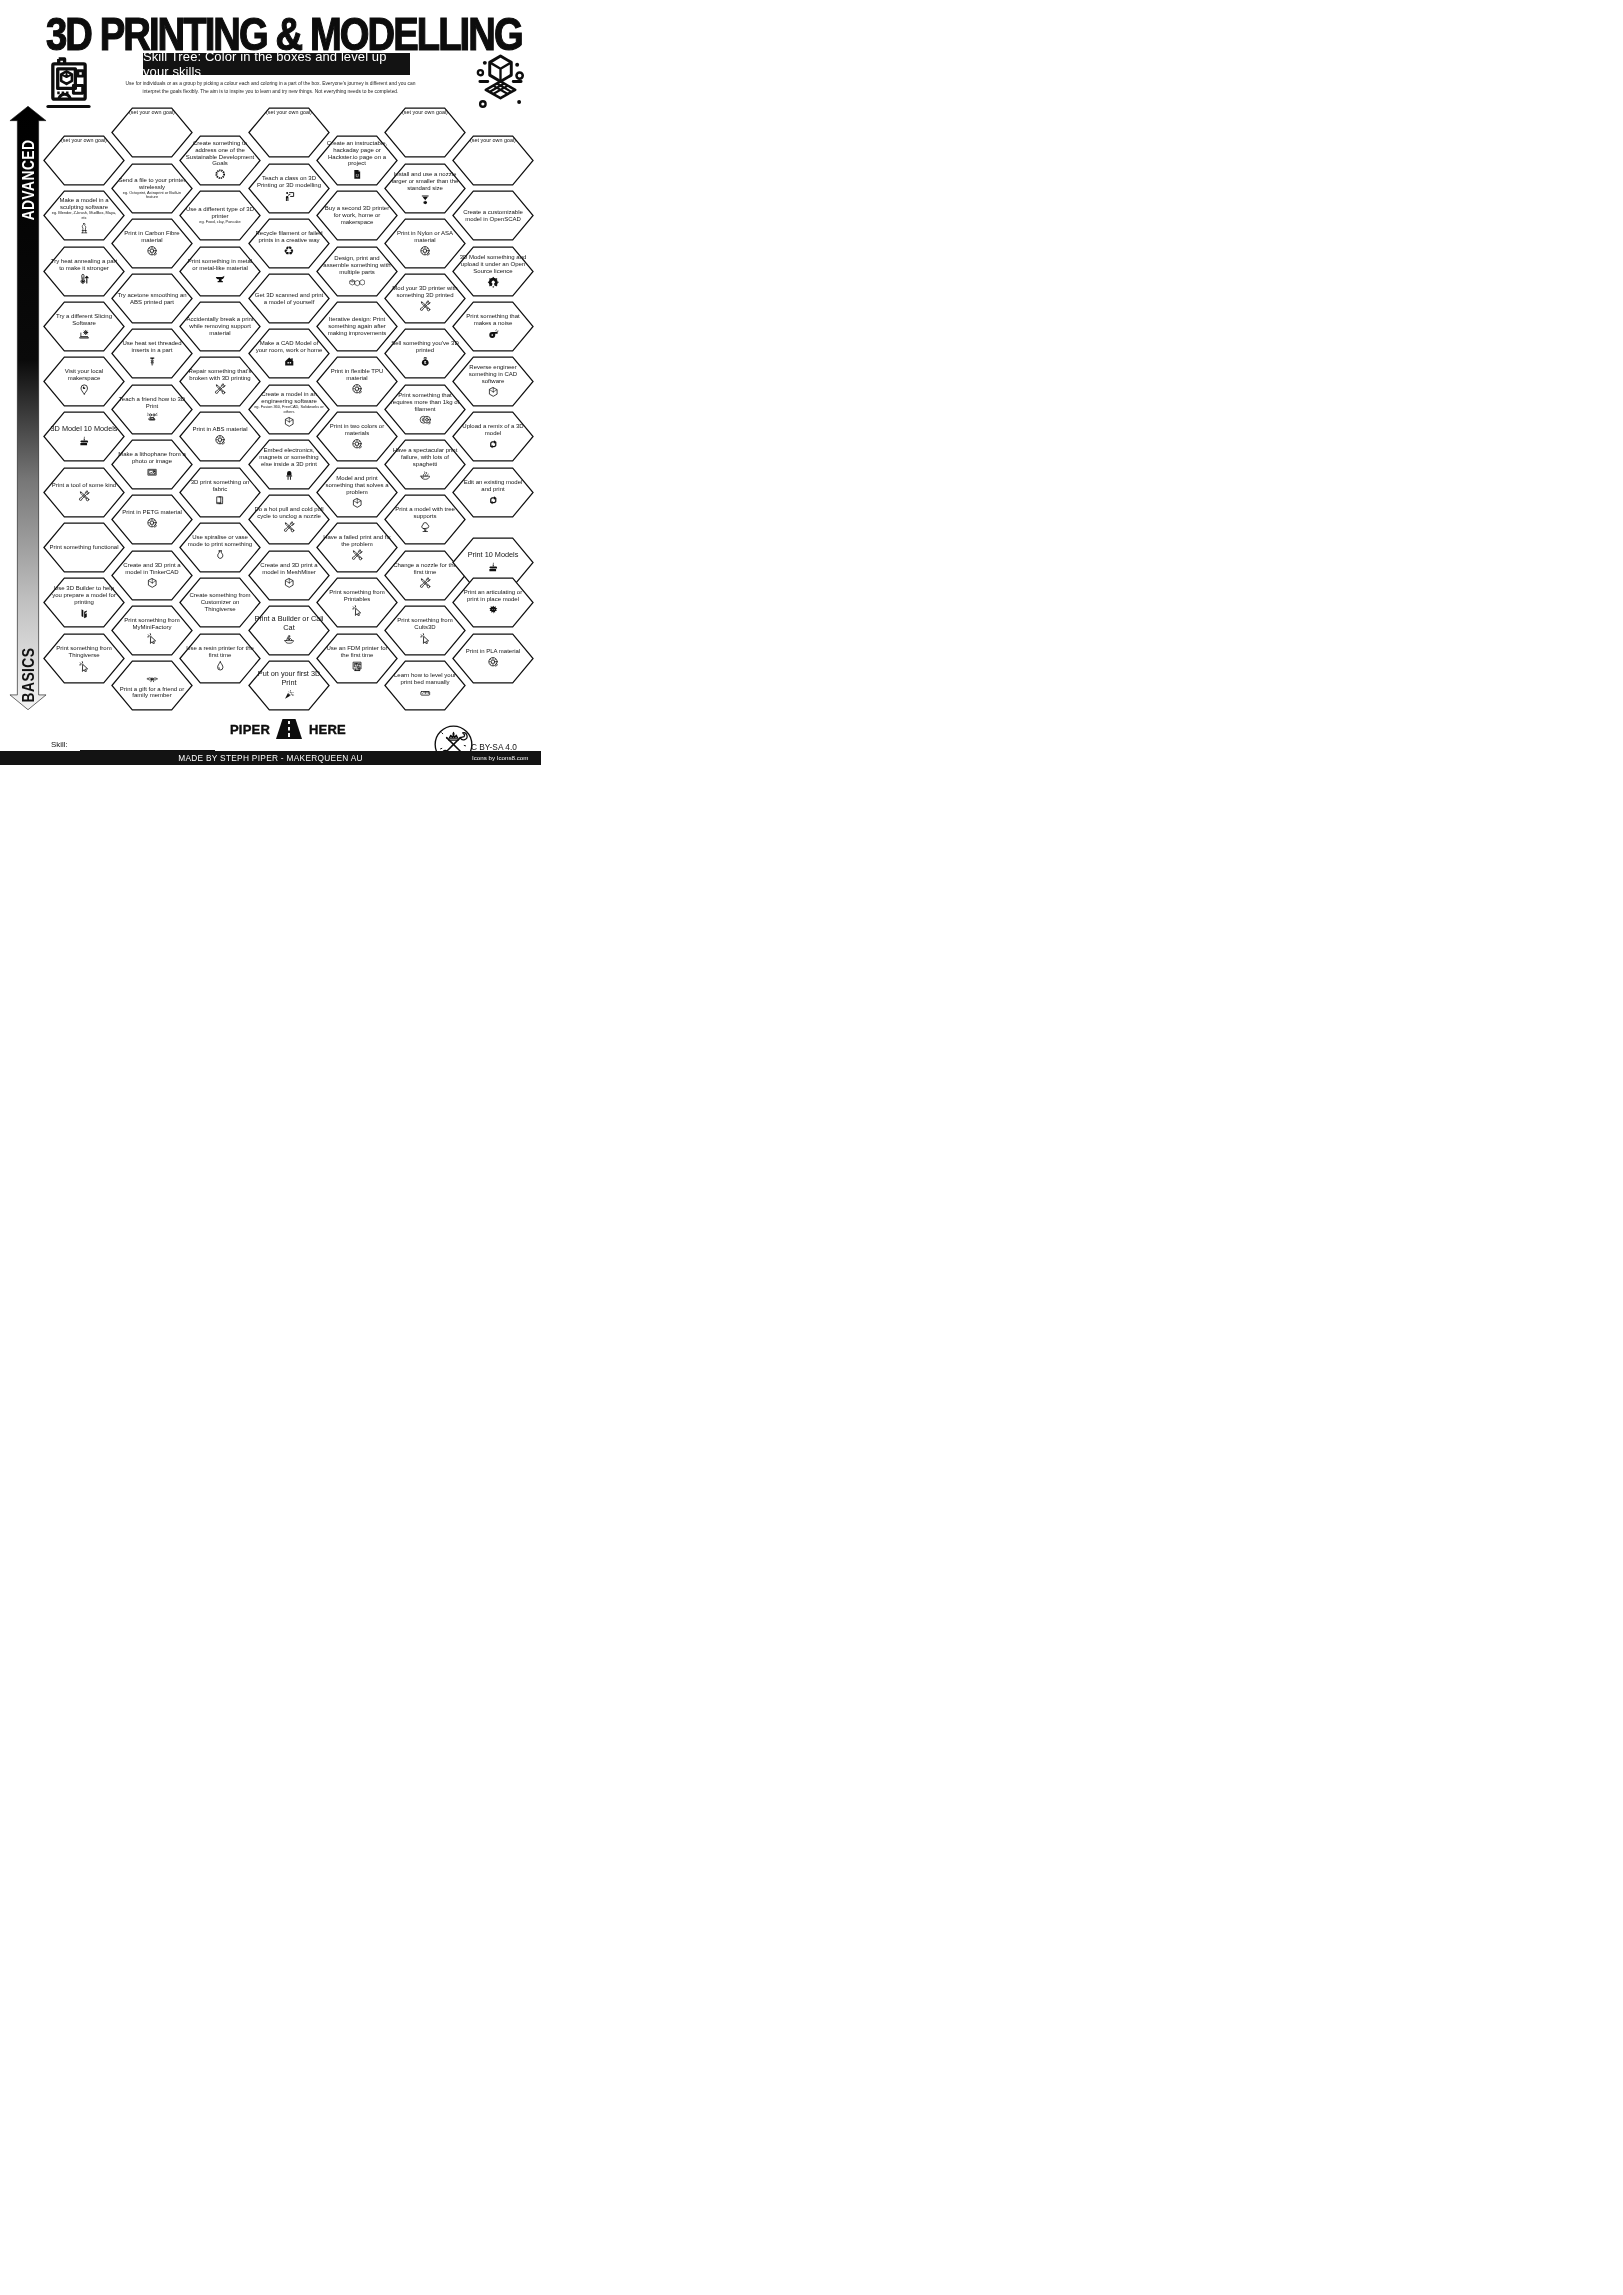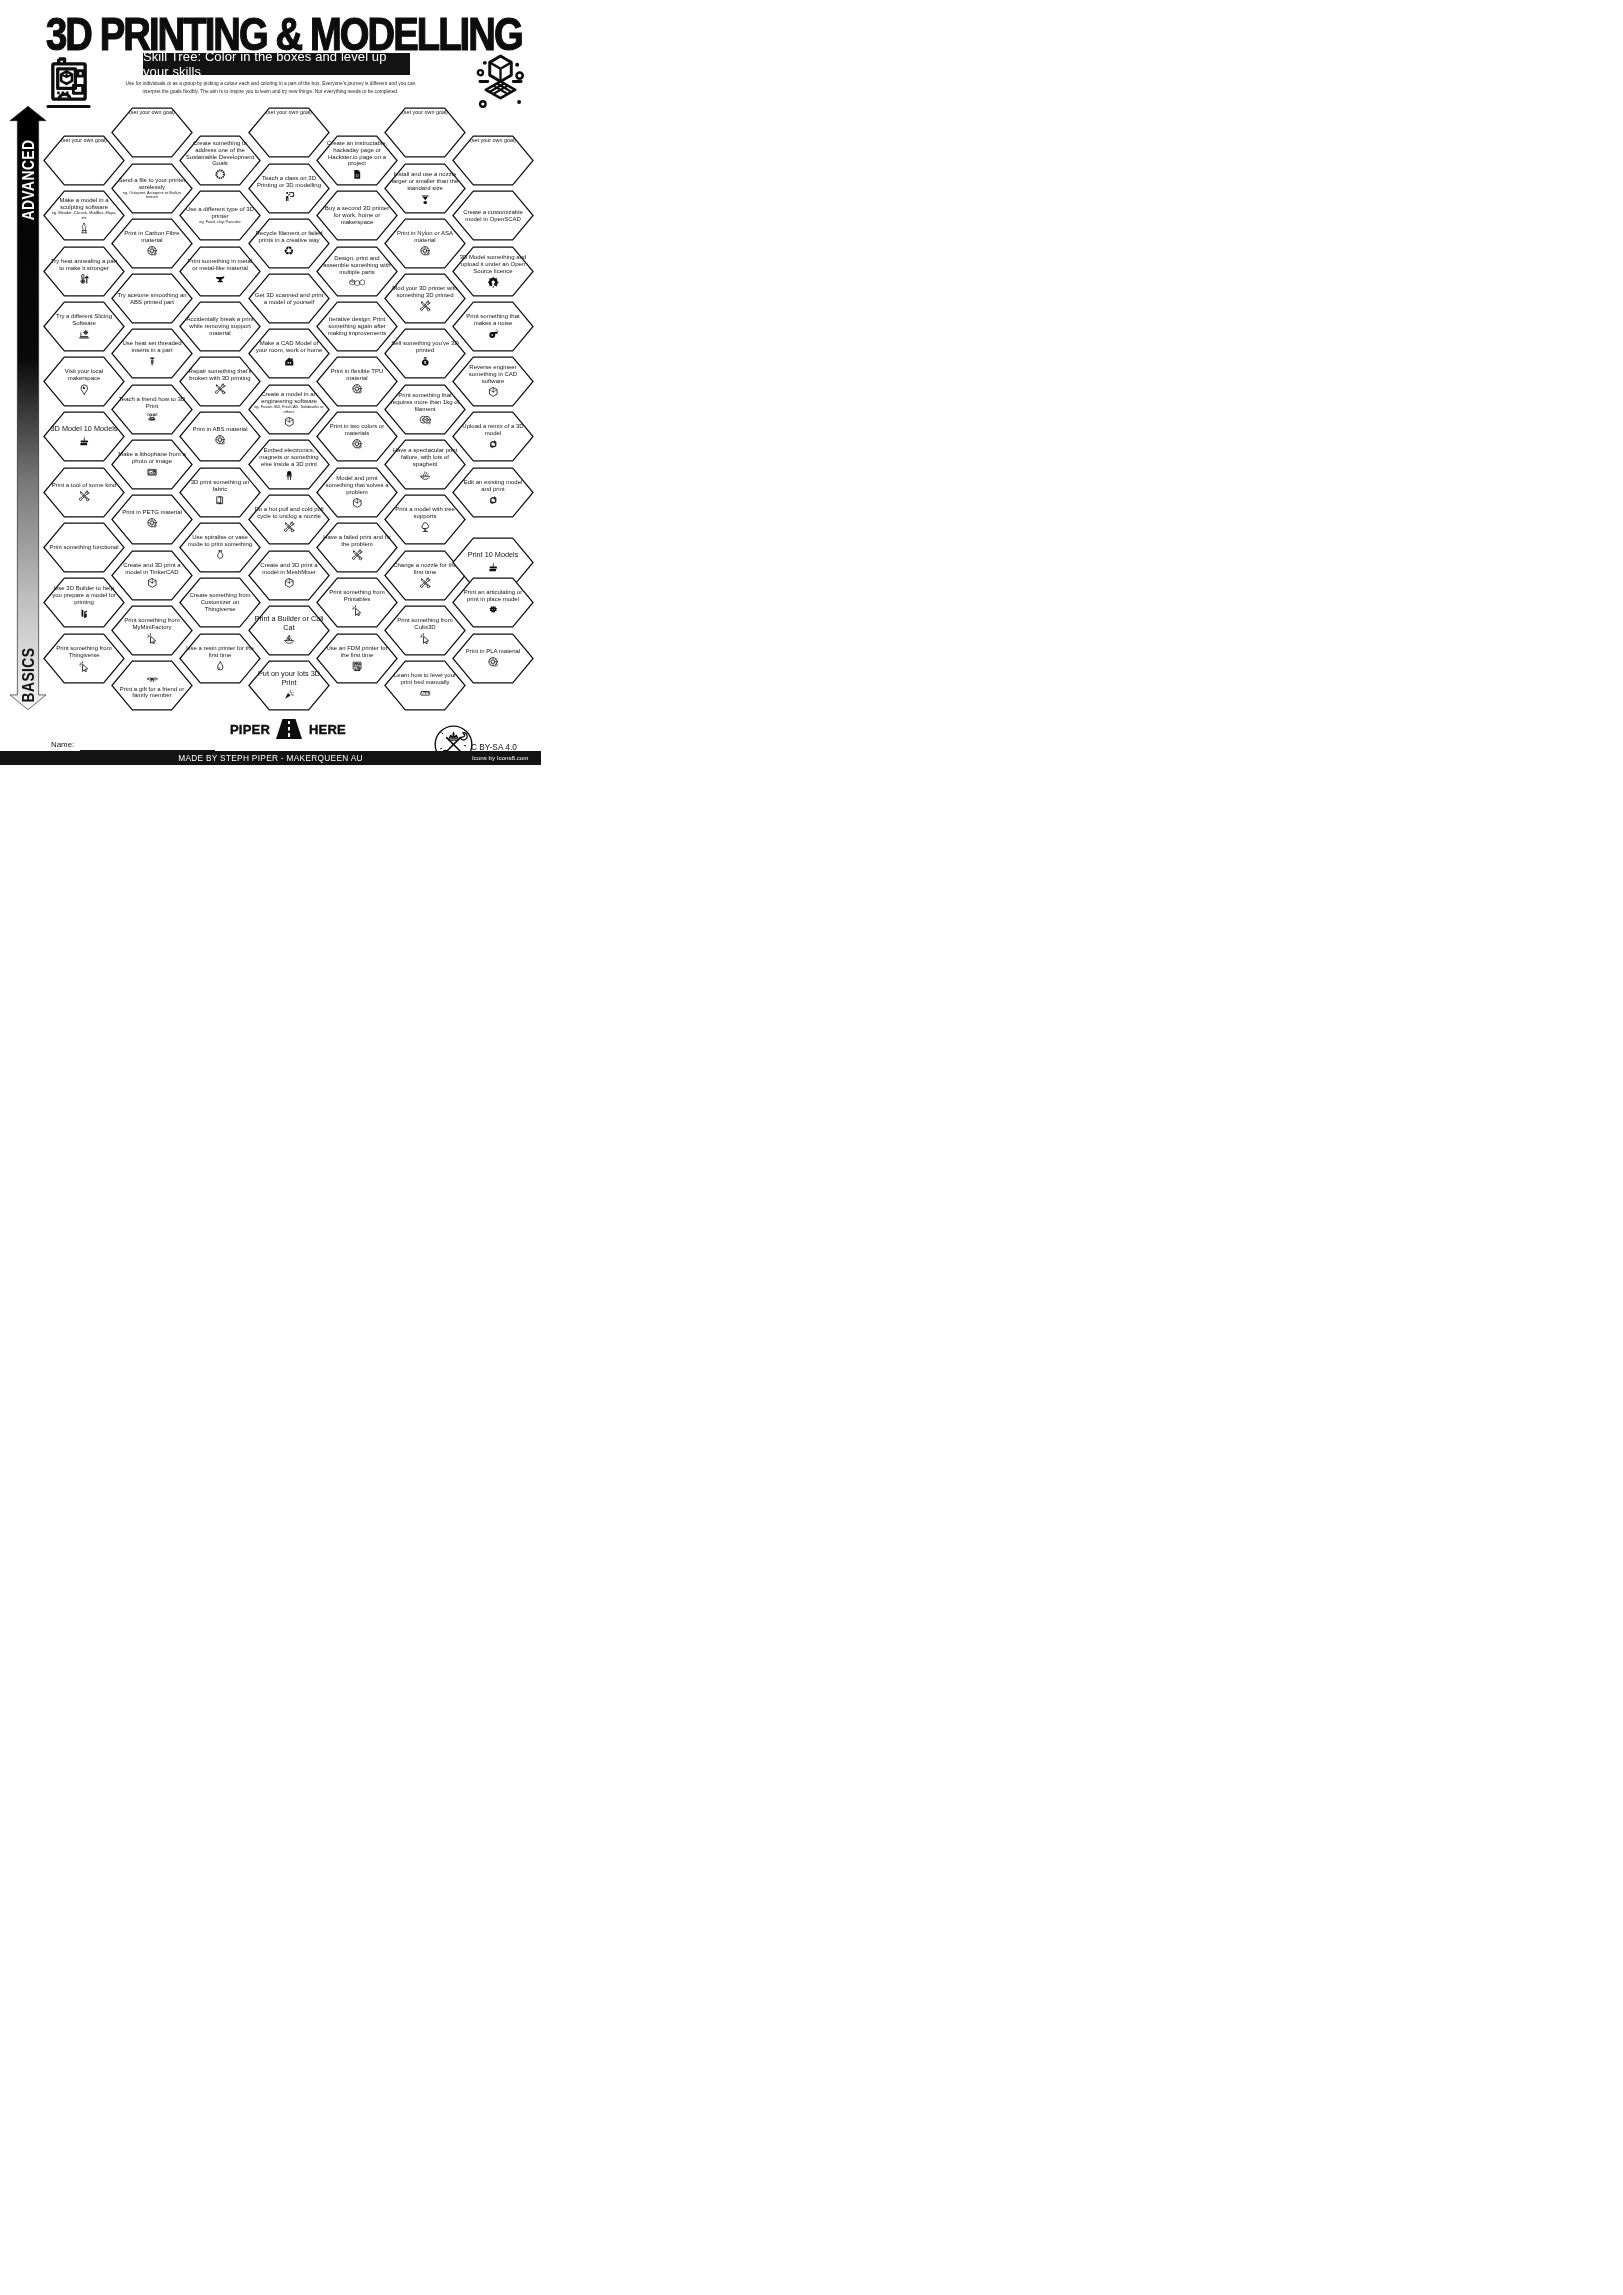--- a/index.html
+++ b/index.html
@@ -726,21 +726,21 @@
               </g>
             </svg>
           </span>
         </div>
       </div>
       <div class="hex" style="left: 248px; top: 660px;">
         <svg class="shape" viewBox="0 0 177 110" preserveAspectRatio="none">
           <polygon points="2,55 46,2.5 131,2.5 175,55 131,107.5 46,107.5"></polygon>
         </svg>
         <div class="hex-content">
-          <div class="hex-label big">Put on your lots 3D Print</div>
+          <div class="hex-label big">Put on your first 3D Print</div>
           <span class="hex-icon">
             <svg viewBox="0 0 24 24">
               <g fill="#111">
                 <path d="M4,20.5 L9.2,10.2 L13.8,14.8 Z"></path>
                 <circle cx="14.5" cy="5.2" r="1"></circle>
                 <circle cx="19.2" cy="8.6" r="0.9"></circle>
                 <circle cx="20.4" cy="13.6" r="0.9"></circle>
                 <circle cx="11.2" cy="7.4" r="0.8"></circle>
               </g>
               <g fill="none" stroke="#111" stroke-linecap="round" stroke-linejoin="round" stroke-width="1.3">
@@ -1281,21 +1281,21 @@
 
   <div class="start-word" style="left:210px;top:722px;width:60px;text-align:right;">PIPER</div>
   <div class="road">
     <svg viewBox="0 0 30 22" style="width:30px;height:22px">
       <path fill="#0d0d0d" d="M8.5,1 h13 l6.5,20 H2 Z"></path>
       <path d="M15,3 v3 M15,9 v3.5 M15,15 v4" stroke="#fff" stroke-width="1.9"></path>
     </svg>
   </div>
   <div class="start-word" style="left:309px;top:722px;">HERE</div>
 
-  <span class="name-row">Name:</span>
+  <span class="name-row">Skill:</span>
   <div class="name-line"></div>
 
   <div class="license">CC BY-SA 4.0</div>
   <div class="badge">
     <svg viewBox="0 0 40 40" style="width:39px;height:39px">
       <circle cx="20" cy="20" r="18.8" fill="#fff" stroke="#0d0d0d" stroke-width="1.4"></circle>
       <g fill="none" stroke="#0d0d0d" stroke-width="1.6" stroke-linecap="round" stroke-linejoin="round">
         <path d="M12,28 L27,13"></path>
           <path d="M13,13 L28,28"></path>
         <circle cx="11.5" cy="28.5" r="2.2"></circle>

